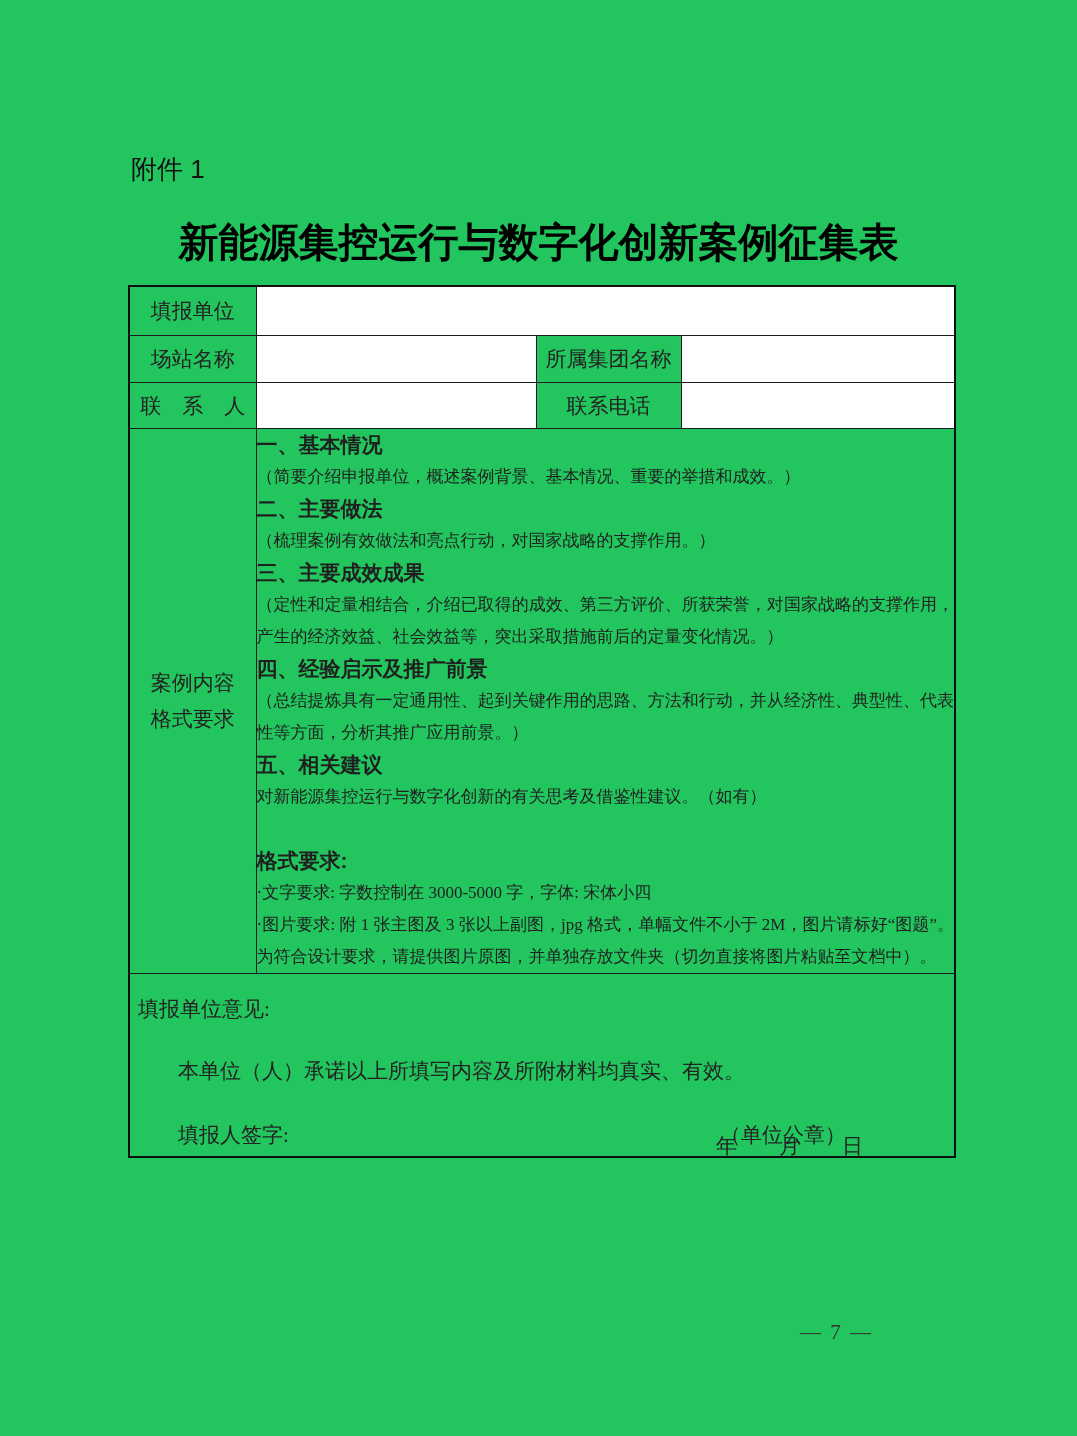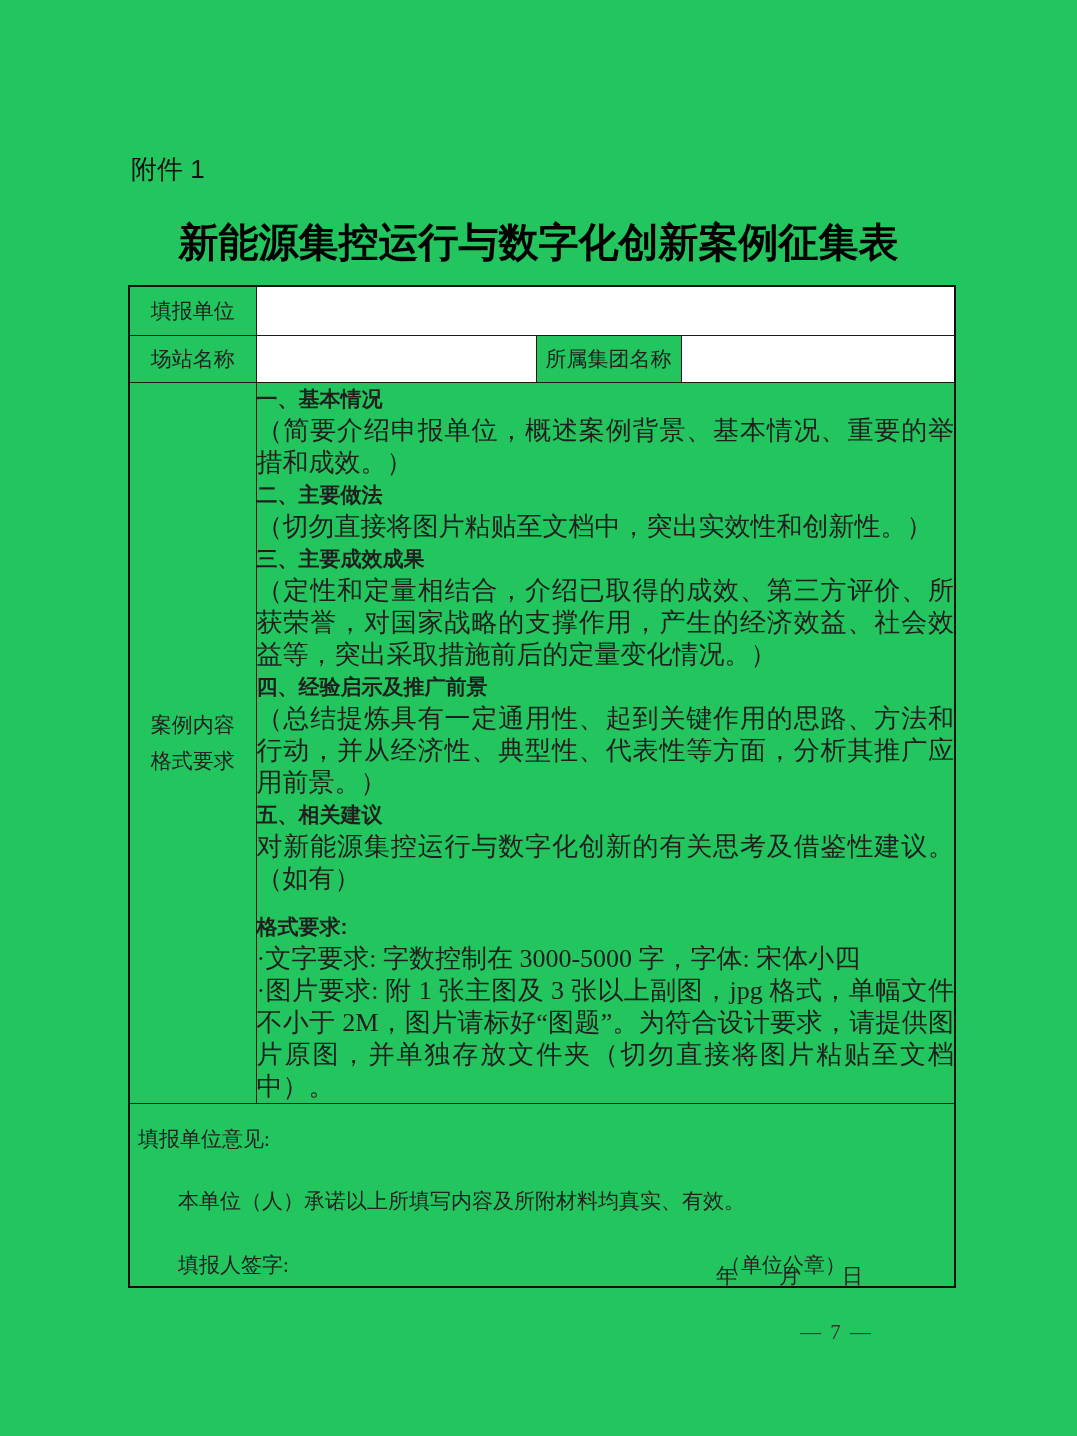--- a/index.html
+++ b/index.html
@@ -71,33 +71,33 @@
     font-size: 21px;
     color: #222;
   }
   td.case-content {
     vertical-align: top;
     padding: 8px 8px 8px 12px;
   }
   .para {
     line-height: 32px;
     min-height: 32px;
-    font-size: 26px;
+    font-size: 17px;
     color: #1f1f1f;
     text-align: justify;
     text-justify: inter-ideograph;
   }
   .para.bold {
     font-weight: 700;
     font-family: "Liberation Sans", "DejaVu Sans", sans-serif;
     font-size: 21px;
     text-align: left;
   }
   .para.space-before {
-    margin-top: 16px;
+    margin-top: 32px;
   }
   td.opinion {
     vertical-align: top;
     position: relative;
     font-size: 21px;
   }
   .op-title {
     margin: 12px 0 0 8px;
     color: #222;
   }
@@ -159,30 +159,36 @@
       <tr class="r1">
         <td class="lbl">填报单位</td>
         <td class="fill" colspan="3"></td>
       </tr>
       <tr class="r2">
         <td class="lbl">场站名称</td>
         <td class="fill"></td>
         <td class="lbl">所属集团名称</td>
         <td class="fill"></td>
       </tr>
+      <tr class="r3">
+        <td class="lbl">联　系　人</td>
+        <td class="fill"></td>
+        <td class="lbl">联系电话</td>
+        <td class="fill"></td>
+      </tr>
       <tr class="r4">
         <td class="case-lbl">
           <div>案例内容</div>
           <div>格式要求</div>
         </td>
         <td class="case-content" colspan="3">
             <div class="para bold">一、基本情况</div>
             <div class="para">（简要介绍申报单位，概述案例背景、基本情况、重要的举措和成效。）</div>
             <div class="para bold">二、主要做法</div>
-            <div class="para">（切勿直接将图片粘贴至文档中，突出实效性和创新性。）</div>
+            <div class="para">（梳理案例有效做法和亮点行动，对国家战略的支撑作用。）</div>
             <div class="para bold">三、主要成效成果</div>
             <div class="para">（定性和定量相结合，介绍已取得的成效、第三方评价、所获荣誉，对国家战略的支撑作用，产生的经济效益、社会效益等，突出采取措施前后的定量变化情况。）</div>
             <div class="para bold">四、经验启示及推广前景</div>
             <div class="para">（总结提炼具有一定通用性、起到关键作用的思路、方法和行动，并从经济性、典型性、代表性等方面，分析其推广应用前景。）</div>
             <div class="para bold">五、相关建议</div>
             <div class="para">对新能源集控运行与数字化创新的有关思考及借鉴性建议。（如有）</div>
             <div class="para bold space-before">格式要求:</div>
             <div class="para">·文字要求: 字数控制在 3000-5000 字，字体: 宋体小四</div>
             <div class="para">·图片要求: 附 1 张主图及 3 张以上副图，jpg 格式，单幅文件不小于 2M，图片请标好“图题”。为符合设计要求，请提供图片原图，并单独存放文件夹（切勿直接将图片粘贴至文档中）。</div>
           </td>

